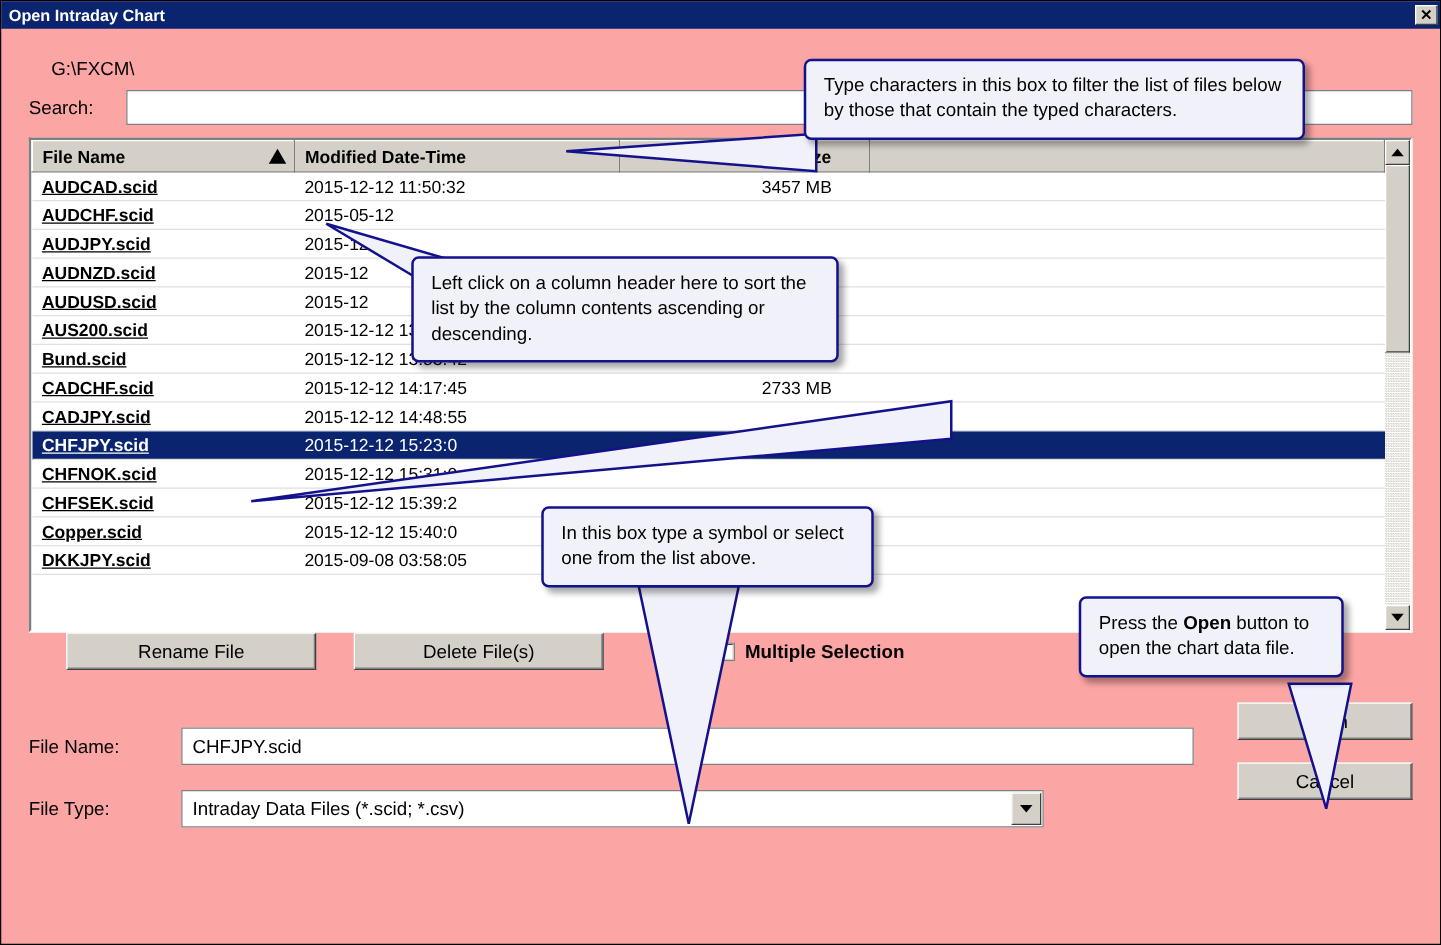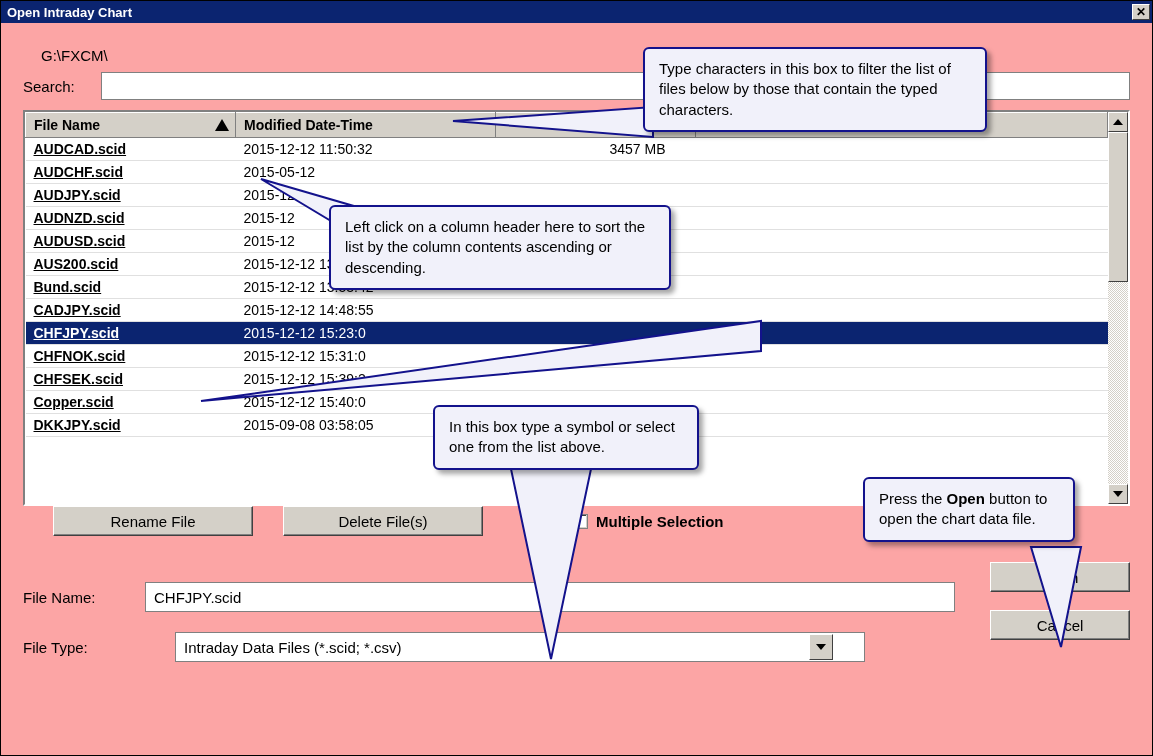--- a/index.html
+++ b/index.html
@@ -223,21 +223,20 @@
     flex: 0 0 690px;
   }
   .select-input {
     width: 100%;
     height: 30px;
     border: 1px solid #808080;
     background: #fff;
     padding: 2px 8px;
     font-family: inherit;
     font-size: 15px;
-    margin-left: 30px;
   }
   .select-btn {
     position: absolute;
     right: 2px; top: 2px;
     width: 24px; height: 26px;
     background: #d4d0c8;
     border: 1px solid #fff;
     border-right-color:#404040;
     border-bottom-color:#404040;
     display:flex;align-items:center;justify-content:center;
@@ -349,20 +348,26 @@
               <tr>
                 <td class="name-cell">AUS200.scid</td>
                 <td class="date-cell">2015-12-12  13:53:04</td>
                 <td class="size-cell">213 MB</td>
                 <td></td>
               </tr>
               <tr>
                 <td class="name-cell">Bund.scid</td>
                 <td class="date-cell">2015-12-12  13:53:42</td>
                 <td class="size-cell"></td>
+                <td></td>
+              </tr>
+              <tr>
+                <td class="name-cell">CADCHF.scid</td>
+                <td class="date-cell">2015-12-12  14:17:45</td>
+                <td class="size-cell">2733 MB</td>
                 <td></td>
               </tr>
               <tr>
                 <td class="name-cell">CADJPY.scid</td>
                 <td class="date-cell">2015-12-12  14:48:55</td>
                 <td class="size-cell"></td>
                 <td></td>
               </tr>
               <tr class="selected">
                 <td class="name-cell">CHFJPY.scid</td>
@@ -436,21 +441,21 @@
         </div>
       </div>
       <div class="right-btns">
         <button class="btn">Open</button>
         <button class="btn">Cancel</button>
       </div>
     </div>
 
   </div>
 
-  <div class="callout" style="left:642px; top:46px; width:344px;">
+  <div class="callout" style="left:642px; top:46px; width:401px;">
     <span>Type characters in this box to filter the list of files below by those that contain the typed characters.</span>
   </div>
   <svg class="pointer" style="left:452px; top:106px; width:200px; height:40px;">
     <polygon points="0,14 200,0 200,30"></polygon>
   </svg>
 
   <div class="callout" style="left:328px; top:204px; width:342px;">
     <span>Left click on a column header here to sort the list by the column contents ascending or descending.</span>
   </div>
   <svg class="pointer" style="left:260px; top:170px; width:110px; height:50px;">

